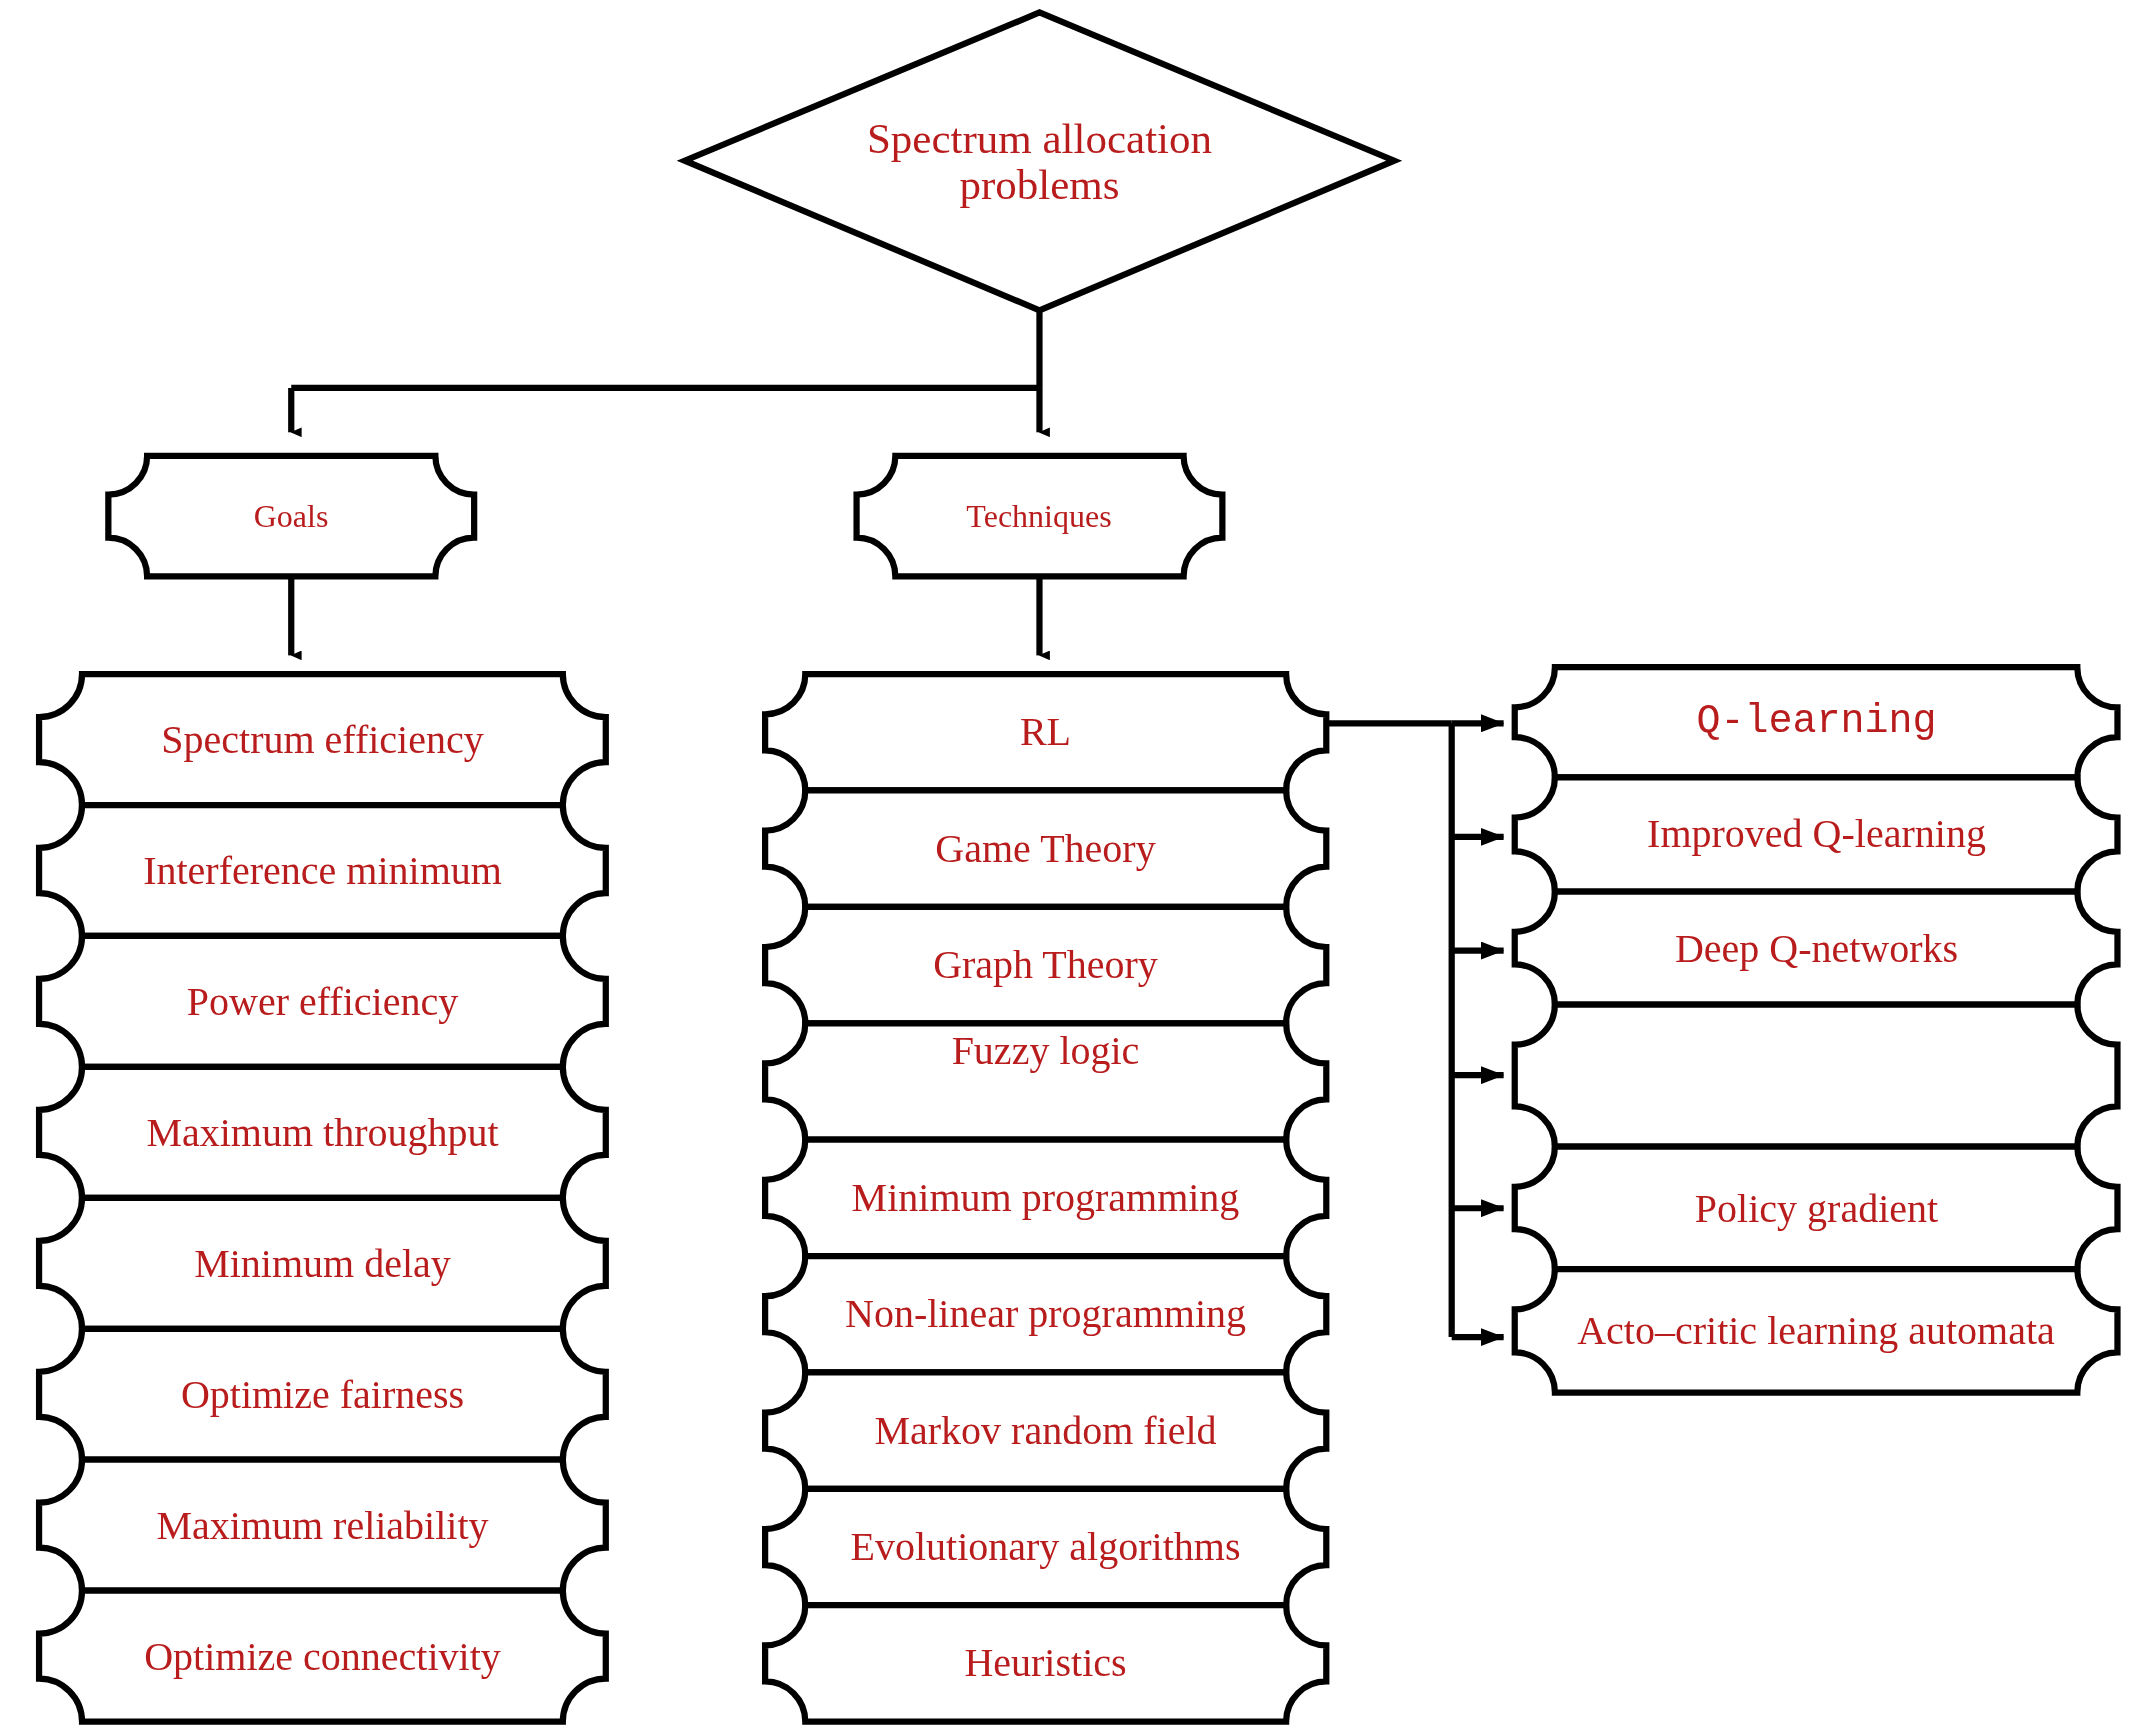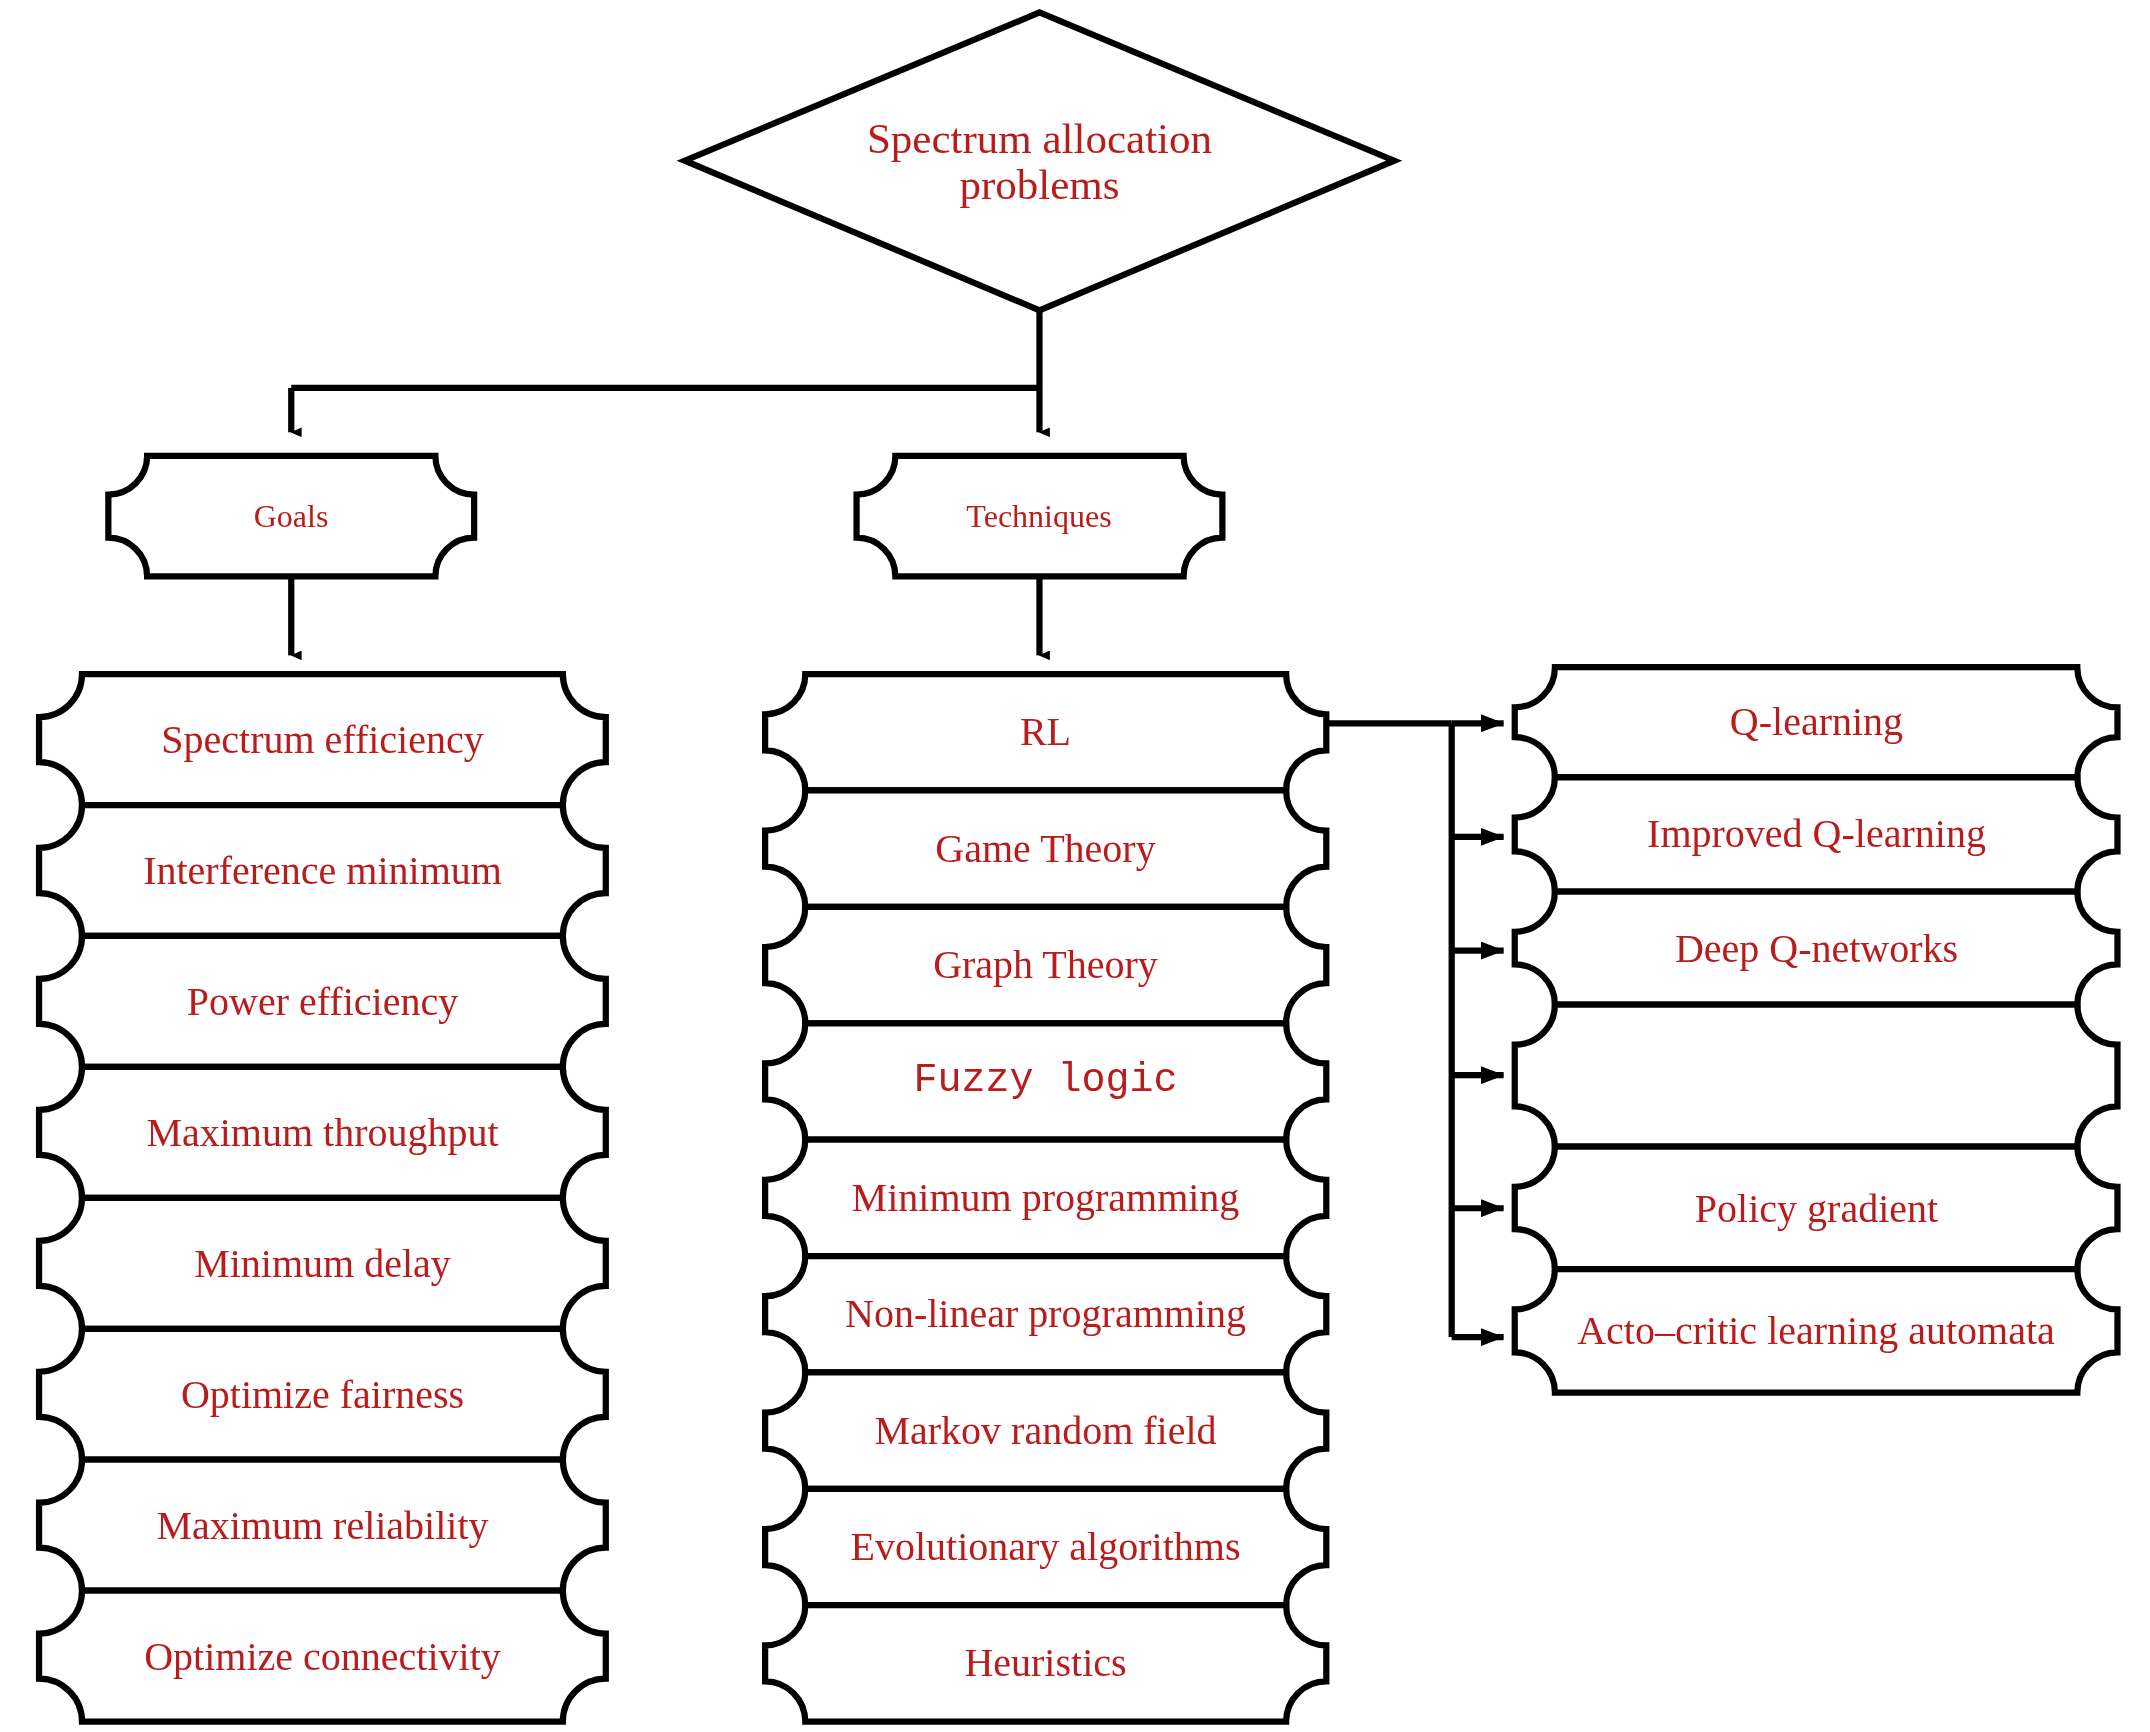--- a/index.html
+++ b/index.html
@@ -111,27 +111,27 @@
   <div class="lbl item-label" style="left:39px;top:936px;width:567px;height:131px;">Power efficiency</div>
   <div class="lbl item-label" style="left:39px;top:1067px;width:567px;height:131px;">Maximum throughput</div>
   <div class="lbl item-label" style="left:39px;top:1198px;width:567px;height:131px;">Minimum delay</div>
   <div class="lbl item-label" style="left:39px;top:1329px;width:567px;height:131px;">Optimize fairness</div>
   <div class="lbl item-label" style="left:39px;top:1460px;width:567px;height:131px;">Maximum reliability</div>
   <div class="lbl item-label" style="left:39px;top:1591px;width:567px;height:131px;">Optimize connectivity</div>
 
   <div class="lbl item-label" style="left:765px;top:674px;width:561px;height:116px;">RL</div>
   <div class="lbl item-label" style="left:765px;top:791px;width:561px;height:116px;">Game Theory</div>
   <div class="lbl item-label" style="left:765px;top:907px;width:561px;height:116px;">Graph Theory</div>
-  <div class="lbl item-label" style="left:765px;top:1023px;width:561px;height:116px;font-family:Liberation Mono, monospace;">Fuzzy logic</div>
+  <div class="lbl item-label" style="left:765px;top:993px;width:561px;height:116px;">Fuzzy logic</div>
   <div class="lbl item-label" style="left:765px;top:1140px;width:561px;height:116px;">Minimum programming</div>
   <div class="lbl item-label" style="left:765px;top:1256px;width:561px;height:116px;">Non-linear programming</div>
   <div class="lbl item-label" style="left:765px;top:1373px;width:561px;height:116px;">Markov random field</div>
   <div class="lbl item-label" style="left:765px;top:1489px;width:561px;height:116px;">Evolutionary algorithms</div>
   <div class="lbl item-label" style="left:765px;top:1605px;width:561px;height:116px;">Heuristics</div>
 
-  <div class="lbl item-label" style="left:1515px;top:667px;width:603px;height:110px;">Q-learning</div>
+  <div class="lbl item-label" style="left:1515px;top:667px;width:603px;height:110px;font-family:Liberation Mono, monospace;">Q-learning</div>
   <div class="lbl item-label" style="left:1515px;top:777px;width:603px;height:114px;">Improved Q-learning</div>
   <div class="lbl item-label" style="left:1515px;top:892px;width:603px;height:113px;">Deep Q-networks</div>
   <div class="lbl item-label" style="left:1515px;top:1147px;width:603px;height:123px;">Policy gradient</div>
   <div class="lbl item-label" style="left:1577px;top:1269px;width:478px;height:123px;">Acto–critic learning automata</div>
 
 </div>
 
 
 </body></html>

